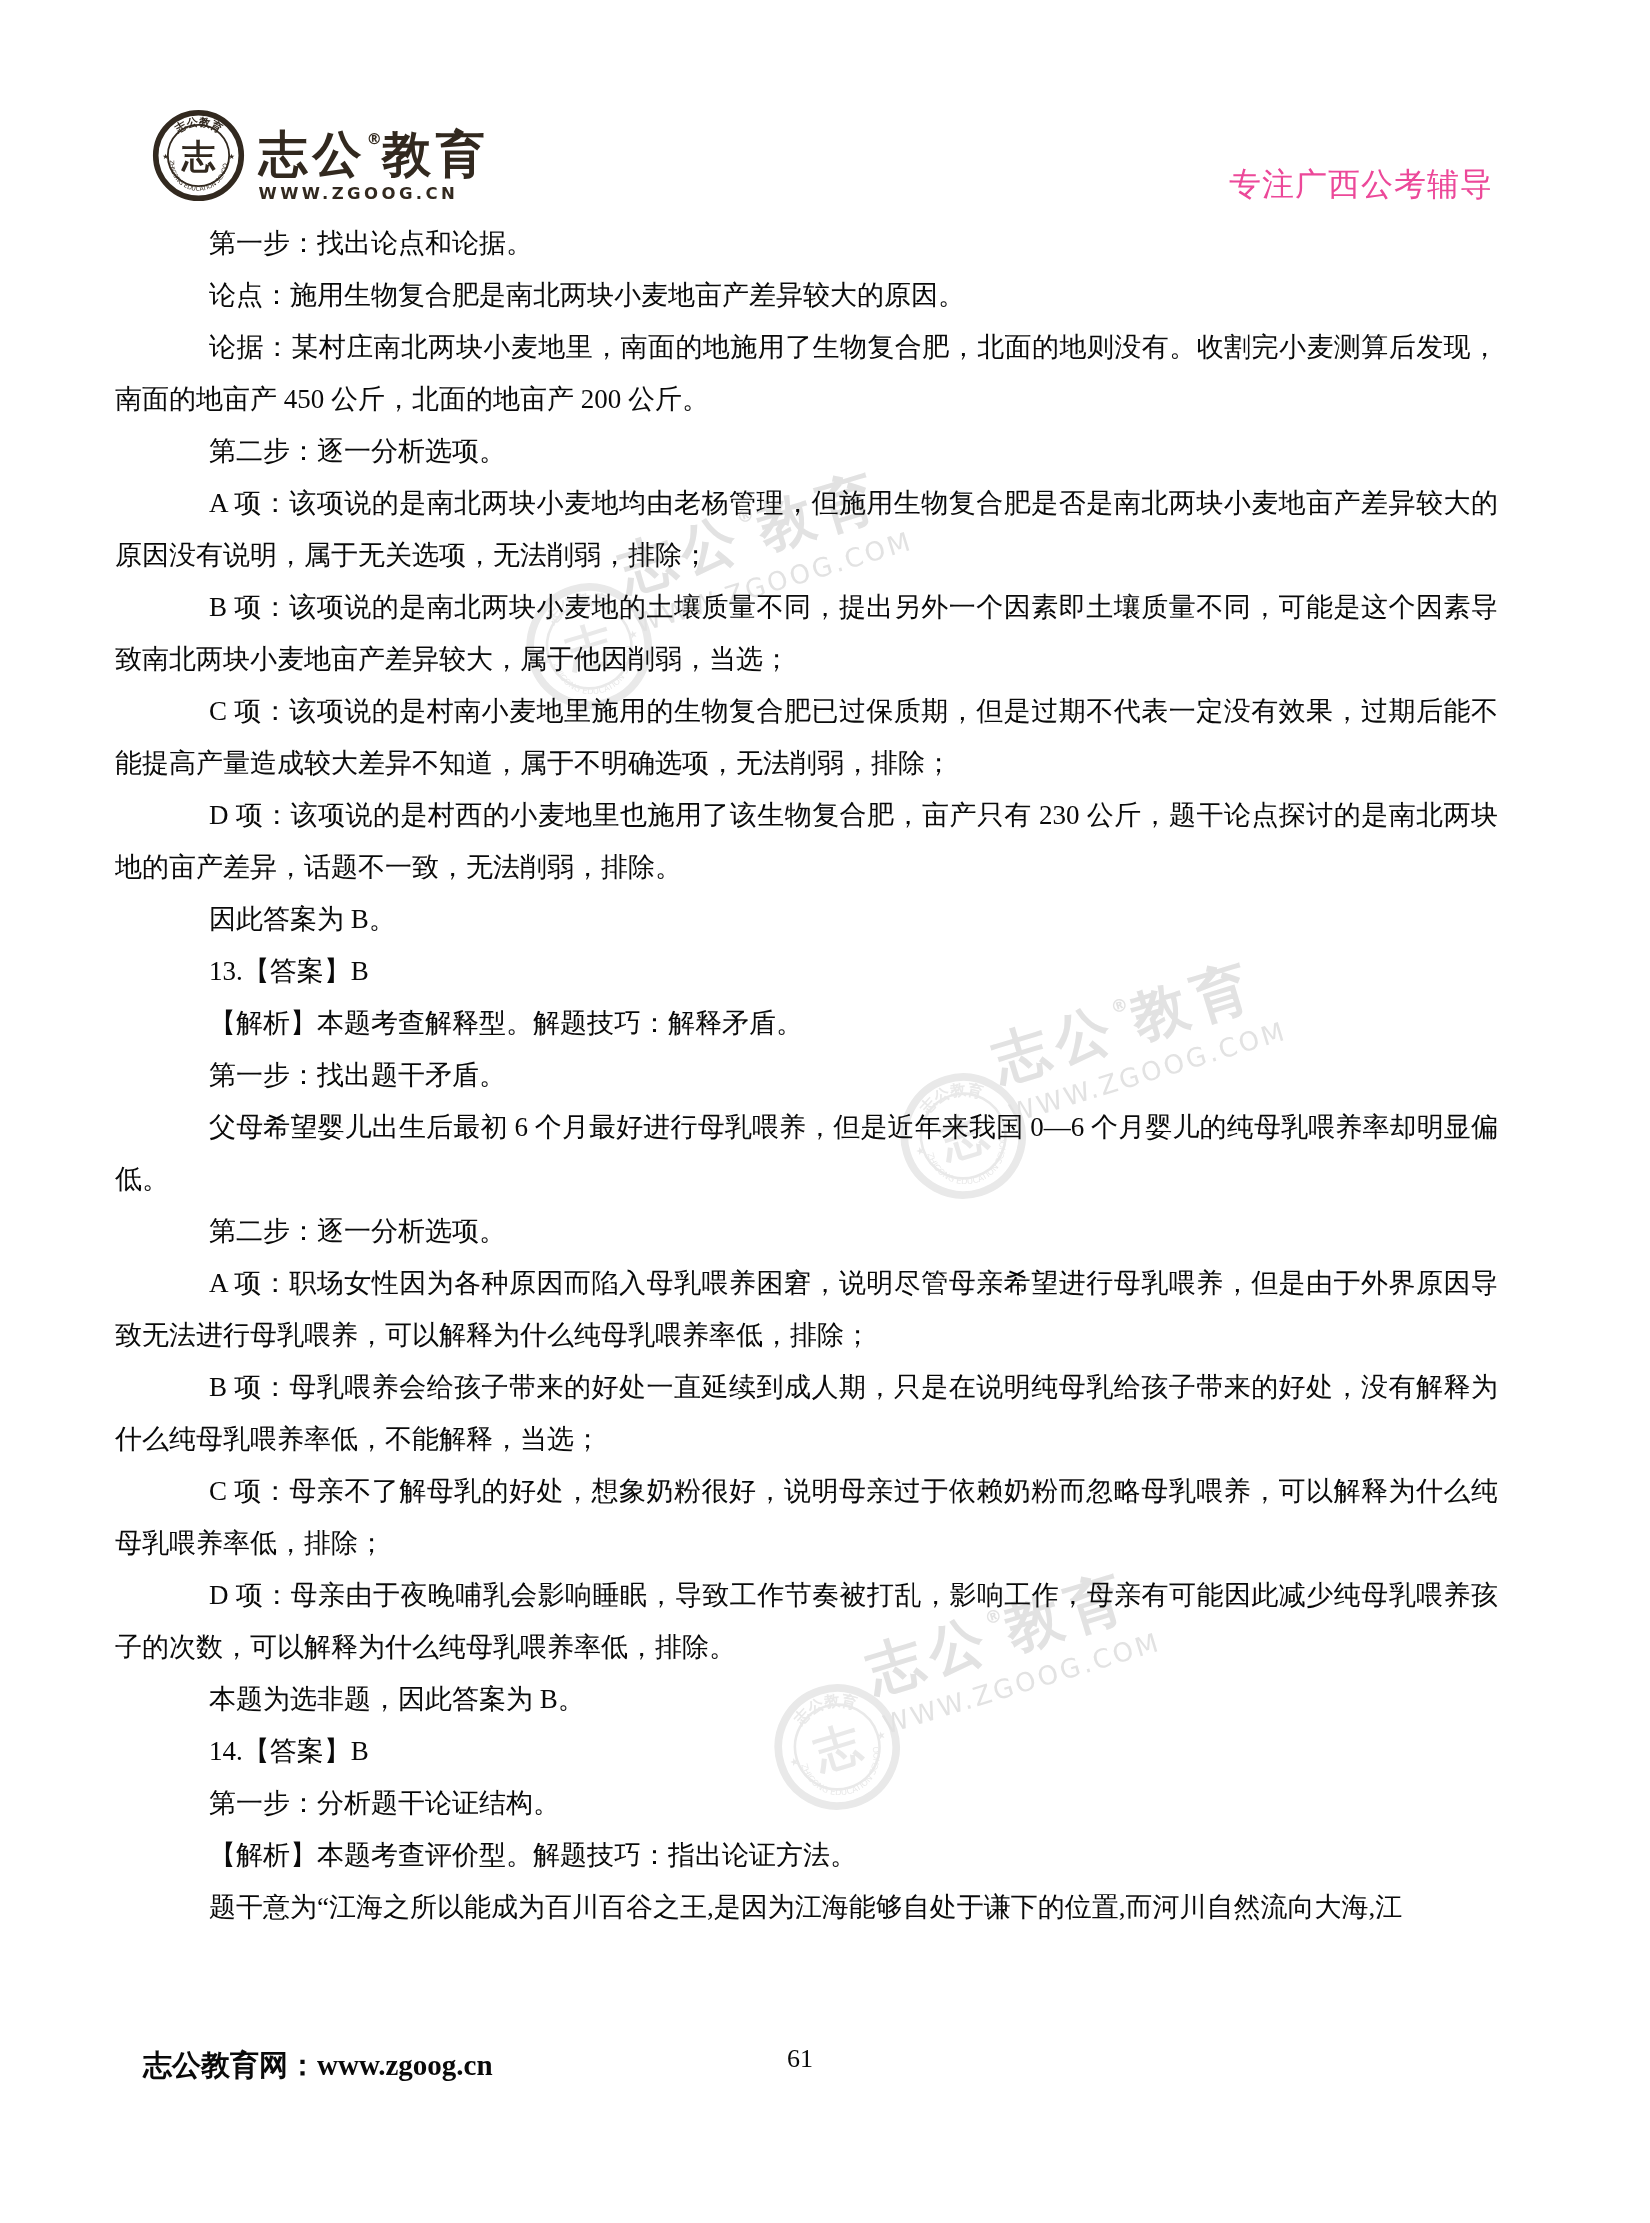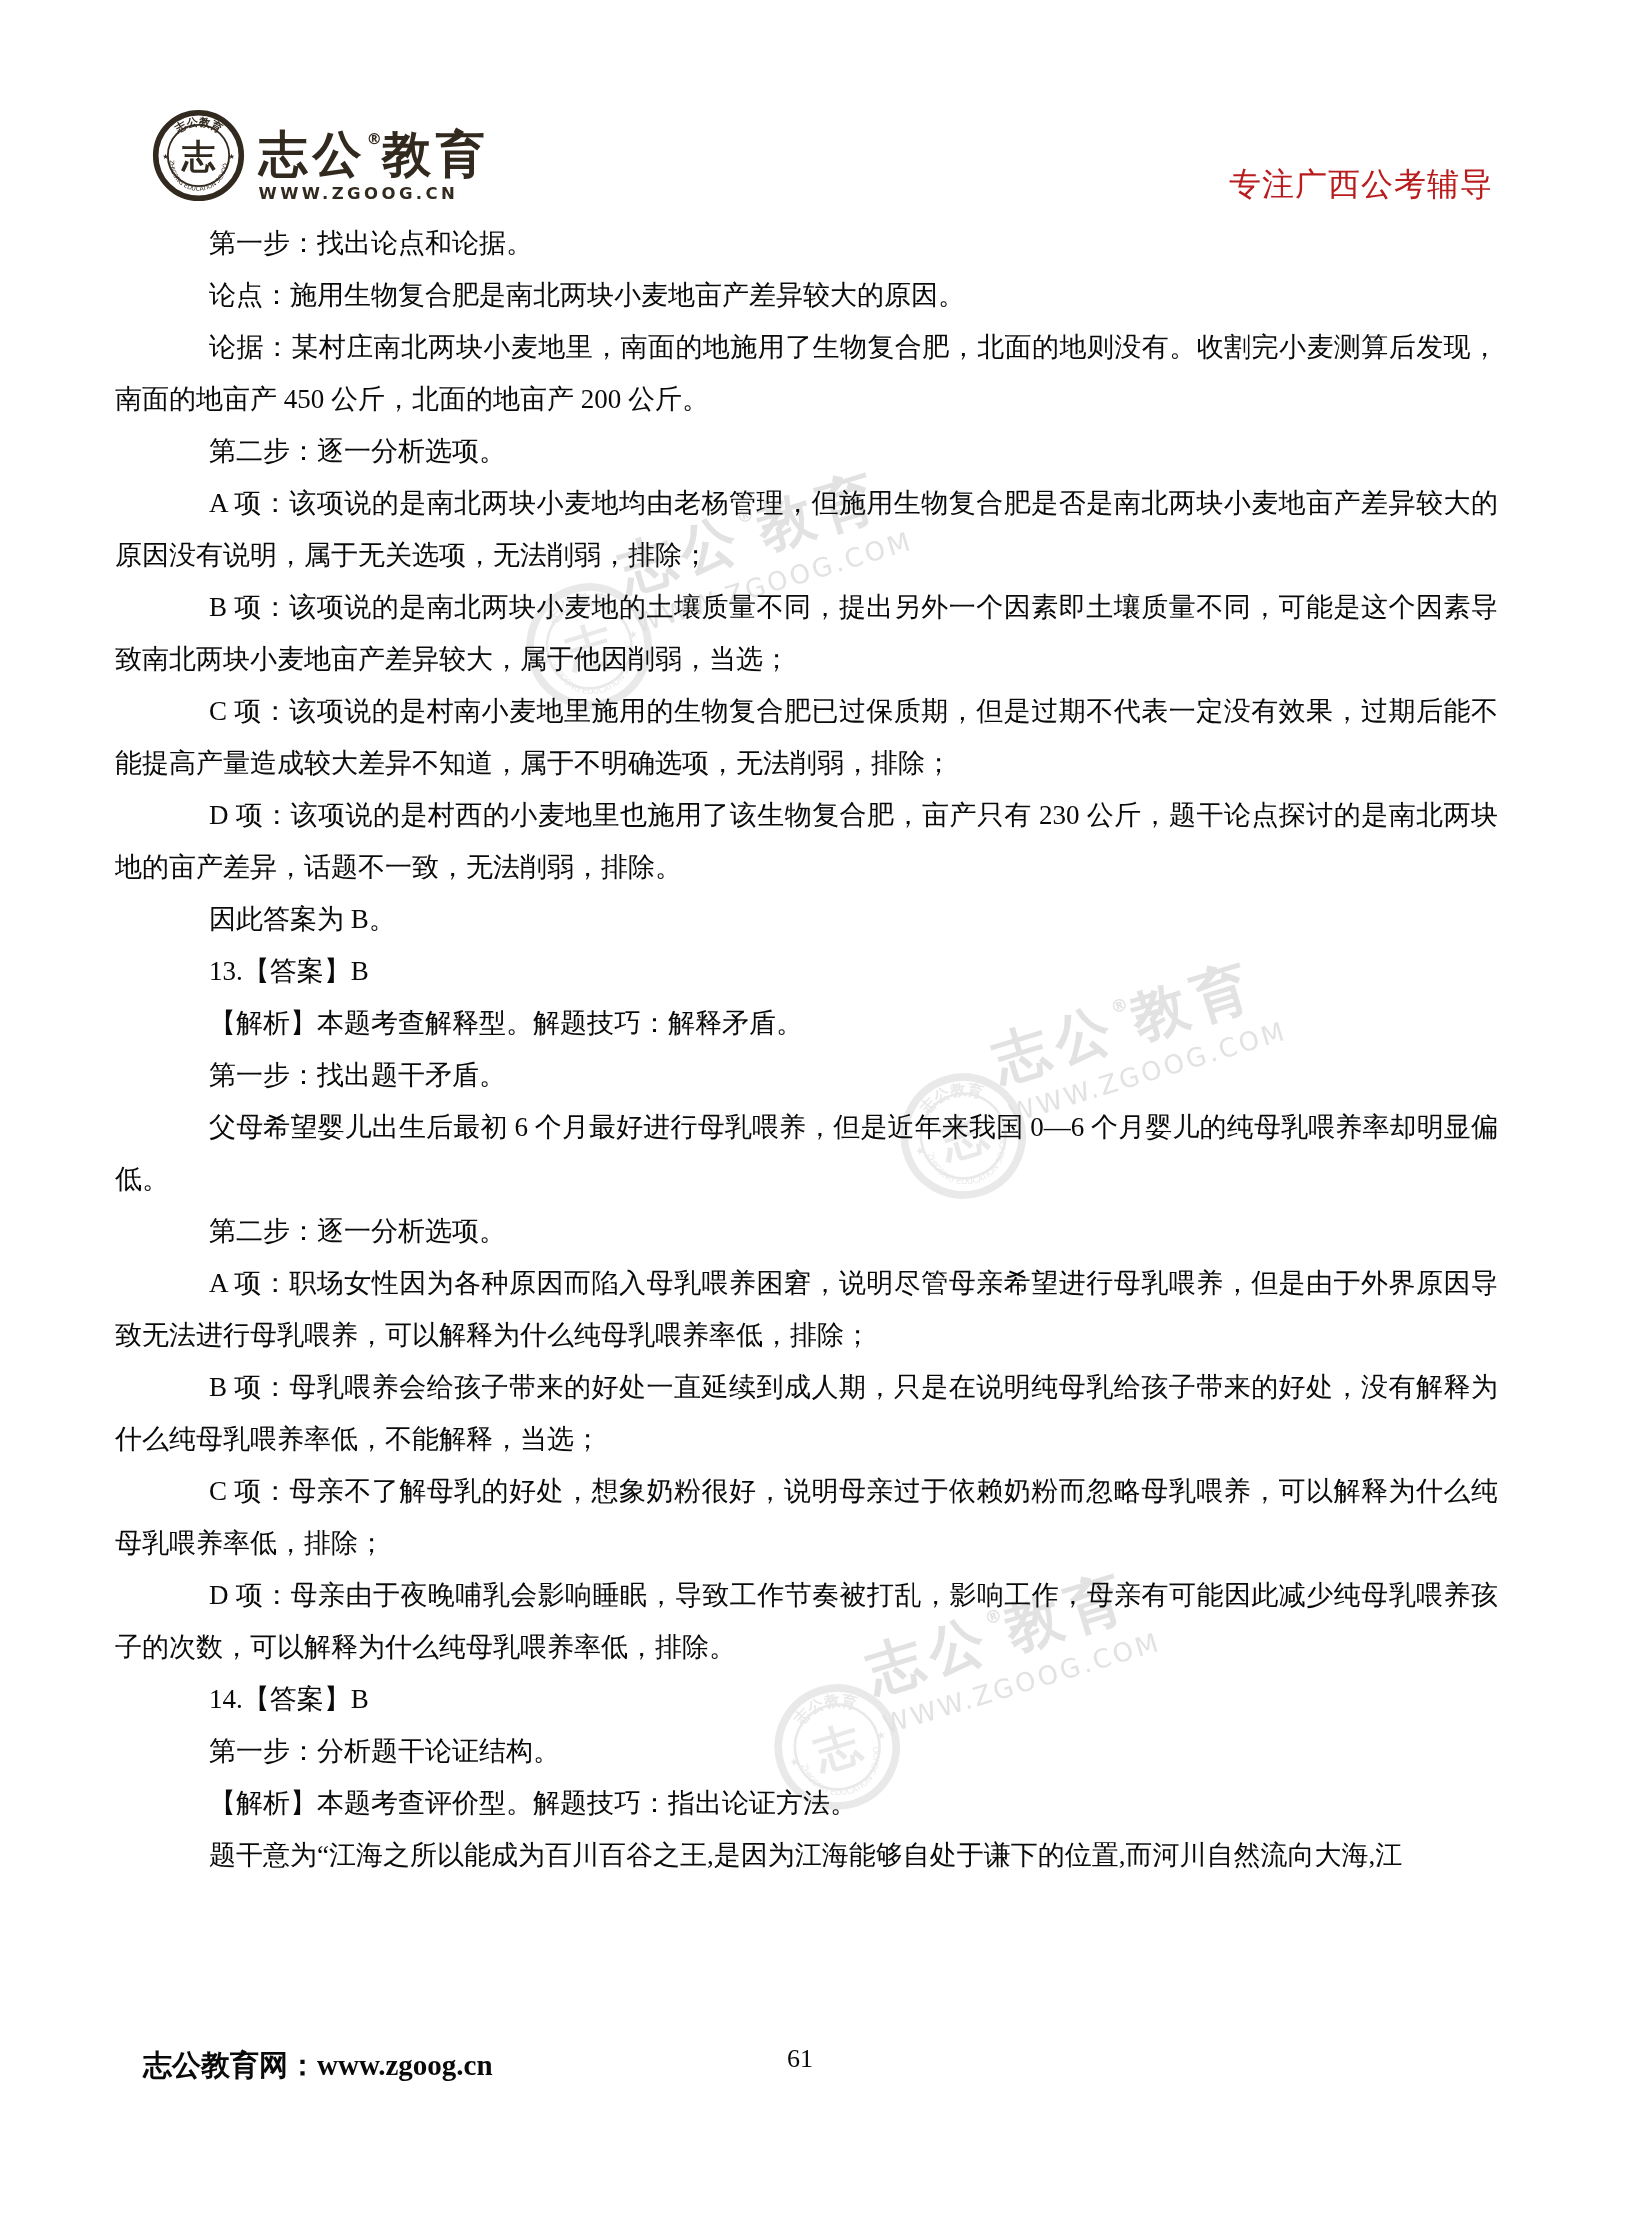--- a/index.html
+++ b/index.html
@@ -16,21 +16,21 @@
     font-family:"DejaVu Sans","Liberation Sans",sans-serif;font-weight:900;
     font-size:49px;line-height:49px;letter-spacing:4.9px;white-space:nowrap;
   }
   .brand-word sup{font-size:15.5px;vertical-align:27px;letter-spacing:0;}
   .brand-url{
     font-family:"DejaVu Sans","Liberation Sans",sans-serif;font-weight:700;
     font-size:16.5px;letter-spacing:3.4px;margin-top:4.9px;white-space:nowrap;
   }
   .tagline{
     position:absolute;top:163px;right:158px;font-size:32px;letter-spacing:1px;
-    color:#b91c1c;white-space:nowrap;z-index:3;
+    color:#ec4899;white-space:nowrap;z-index:3;
   }
   
   .doc-body{position:absolute;left:115px;top:217px;width:1383px;z-index:2;}
   .doc-body p{
     margin:0;font-size:27px;line-height:52px;text-indent:94px;
     text-align:justify;word-break:break-all;
   }
   
   .watermark{
     position:absolute;width:427px;height:184px;z-index:1;pointer-events:none;
@@ -173,20 +173,21 @@
   <p>因此答案为 B。</p>
   <p>13.【答案】B</p>
   <p>【解析】本题考查解释型。解题技巧：解释矛盾。</p>
   <p>第一步：找出题干矛盾。</p>
   <p>父母希望婴儿出生后最初 6 个月最好进行母乳喂养，但是近年来我国 0—6 个月婴儿的纯母乳喂养率却明显偏低。</p>
   <p>第二步：逐一分析选项。</p>
   <p>A 项：职场女性因为各种原因而陷入母乳喂养困窘，说明尽管母亲希望进行母乳喂养，但是由于外界原因导致无法进行母乳喂养，可以解释为什么纯母乳喂养率低，排除；</p>
   <p>B 项：母乳喂养会给孩子带来的好处一直延续到成人期，只是在说明纯母乳给孩子带来的好处，没有解释为什么纯母乳喂养率低，不能解释，当选；</p>
   <p>C 项：母亲不了解母乳的好处，想象奶粉很好，说明母亲过于依赖奶粉而忽略母乳喂养，可以解释为什么纯母乳喂养率低，排除；</p>
   <p>D 项：母亲由于夜晚哺乳会影响睡眠，导致工作节奏被打乱，影响工作，母亲有可能因此减少纯母乳喂养孩子的次数，可以解释为什么纯母乳喂养率低，排除。</p>
+  <p>本题为选非题，因此答案为 B。</p>
   <p>14.【答案】B</p>
   <p>第一步：分析题干论证结构。</p>
   <p>【解析】本题考查评价型。解题技巧：指出论证方法。</p>
   <p>题干意为“江海之所以能成为百川百谷之王,是因为江海能够自处于谦下的位置,而河川自然流向大海,江</p>
 </div>
 
 <div class="footer-site">志公教育网：www.zgoog.cn</div>
 <div class="page-number">61</div>
 
 

